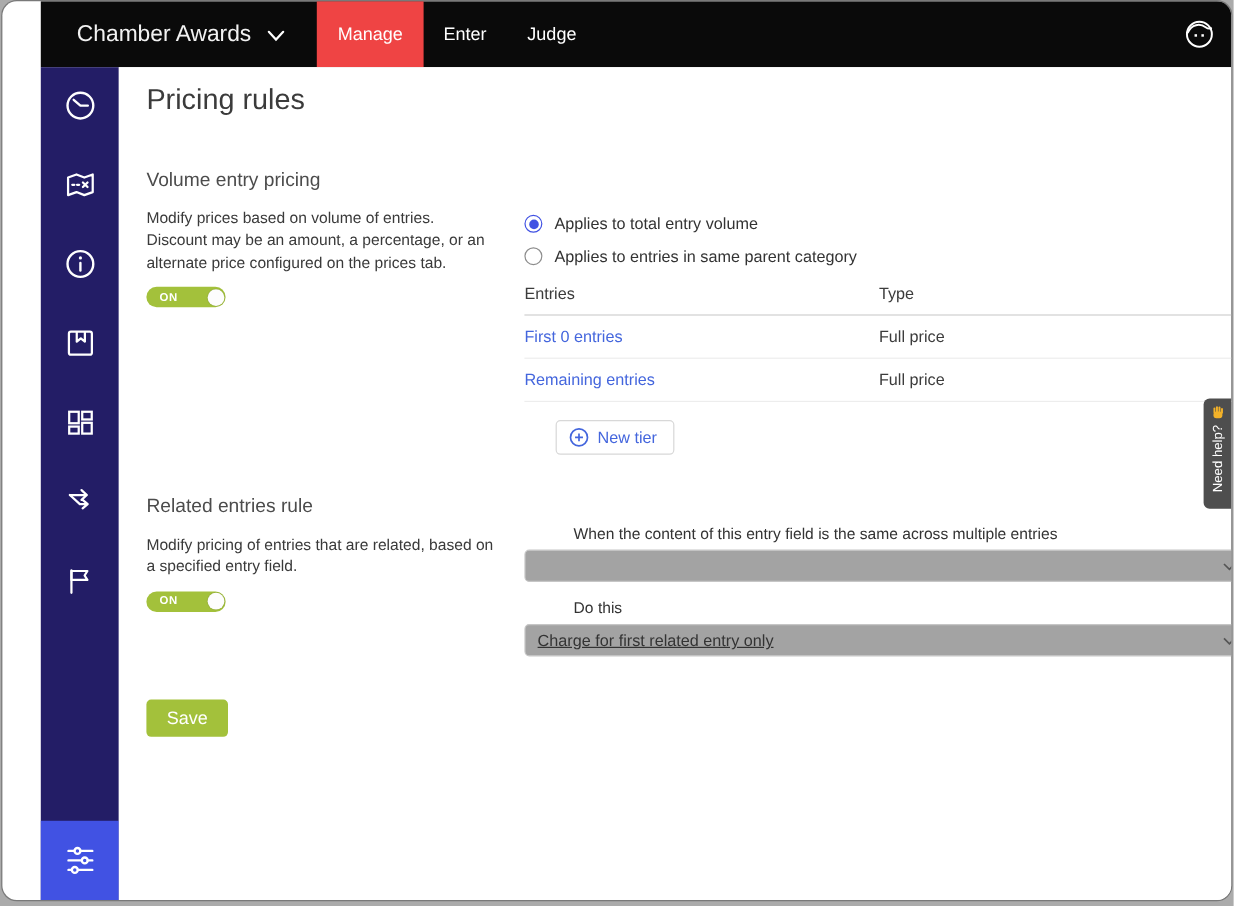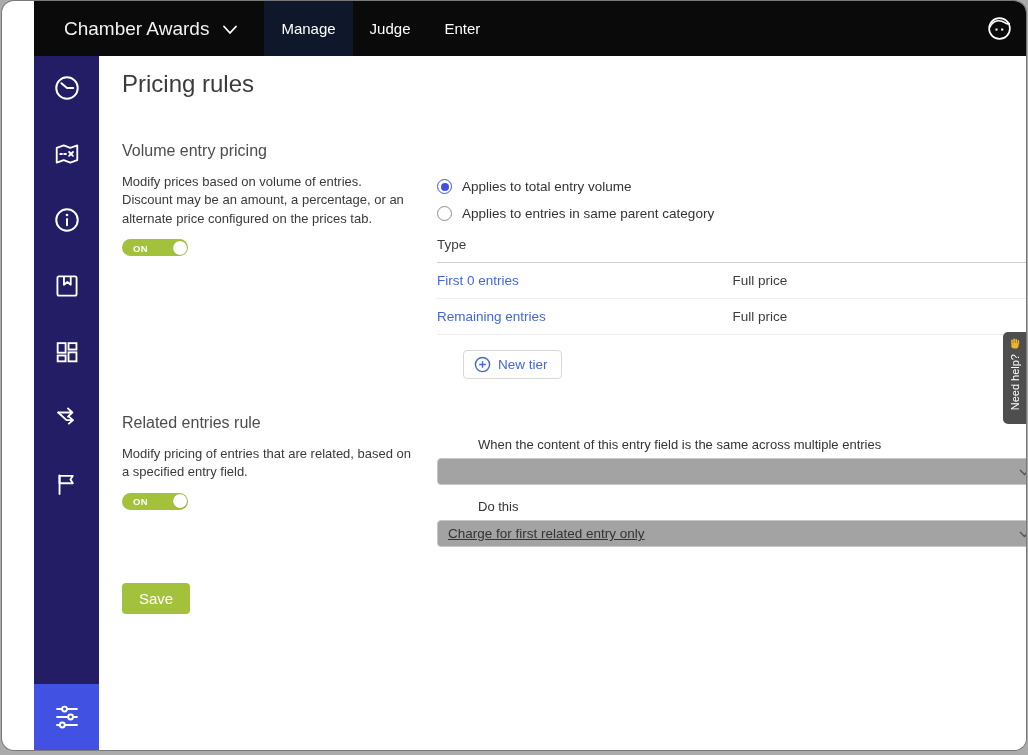--- a/index.html
+++ b/index.html
@@ -16,21 +16,21 @@
     box-shadow:0 0 0 1px rgba(60,60,60,.45);
     display:flex; flex-direction:column;padding-left:32px;
   }
   
   .topbar { height:55px; background:#0a0a0a; display:flex; align-items:stretch; flex:0 0 55px; }
   .brand { display:flex; align-items:center; gap:13px; padding:0 26px 0 30px; color:#f2f2f2;
            font-size:19px; cursor:pointer; }
   .brand svg { margin-top:3px; }
   .tabs { display:flex; align-items:stretch; }
   .tab { display:flex; align-items:center; padding:0 17px; color:#fff; font-size:15px; cursor:pointer; }
-  .tab.active { background:#0f172a; }
+  .tab.active { background:#ef4444; }
   .topbar-spacer { flex:1; }
   .account { display:flex; align-items:center; padding-right:13px; cursor:pointer; }
   
   .appbody { flex:1; display:flex; position:relative; }
   .sidebar { width:65px; background:#231d66; position:relative; flex:0 0 65px;
              display:flex; flex-direction:column; align-items:center; padding-top:18px; gap:38px; }
   .side-icon { width:28px; height:28px; color:#fff; display:flex; align-items:center; justify-content:center; cursor:pointer; }
   .side-active { position:absolute; bottom:0; left:0; right:0; height:66px; background:#4152e3;
                  display:flex; align-items:center; justify-content:center; cursor:pointer; }
   .content { flex:1; background:#fff; position:relative; }
@@ -88,22 +88,22 @@
 
   <header class="topbar">
     <div class="brand">
       <span>Chamber Awards</span>
       <svg width="16" height="10" viewBox="0 0 16 10" fill="none" stroke="#fff" stroke-width="1.8" stroke-linecap="round">
           <path d="M2 1.5 L8 8 L14 1.5"></path>
         </svg>
     </div>
     <nav class="tabs">
       <div class="tab active">Manage</div>
+      <div class="tab">Enter</div>
       <div class="tab">Judge</div>
-      <div class="tab">Enter</div>
     </nav>
     <div class="topbar-spacer"></div>
     <div class="account">
       <svg width="27" height="27" viewBox="0 0 26 26" fill="none" stroke="#fff" stroke-width="1.6">
         <circle cx="13" cy="13" r="10"></circle>
         <path d="M3.8 11.6 C6.6 4.8 13.6 4.2 18 7.4 Q20.4 9.1 22.4 8.2" stroke-linecap="round"></path>
         <rect x="9.1" y="13" width="2" height="2" fill="#fff" stroke="none"></rect>
         <rect x="14.6" y="13" width="2" height="2" fill="#fff" stroke="none"></rect>
       </svg>
     </div>
@@ -185,20 +185,21 @@
           <span class="radio selected"></span>
           <span class="radio-label">Applies to total entry volume</span>
         </div>
         <div class="radio-row">
           <span class="radio"></span>
           <span class="radio-label">Applies to entries in same parent category</span>
         </div>
 
         <div class="tier-table">
           <div class="t-head">
+            <span>Entries</span>
             <span>Type</span>
           </div>
           <div class="t-row">
             <span class="t-link">First 0 entries</span>
             <span class="t-val">Full price</span>
           </div>
           <div class="t-row">
             <span class="t-link">Remaining entries</span>
             <span class="t-val">Full price</span>
           </div>

